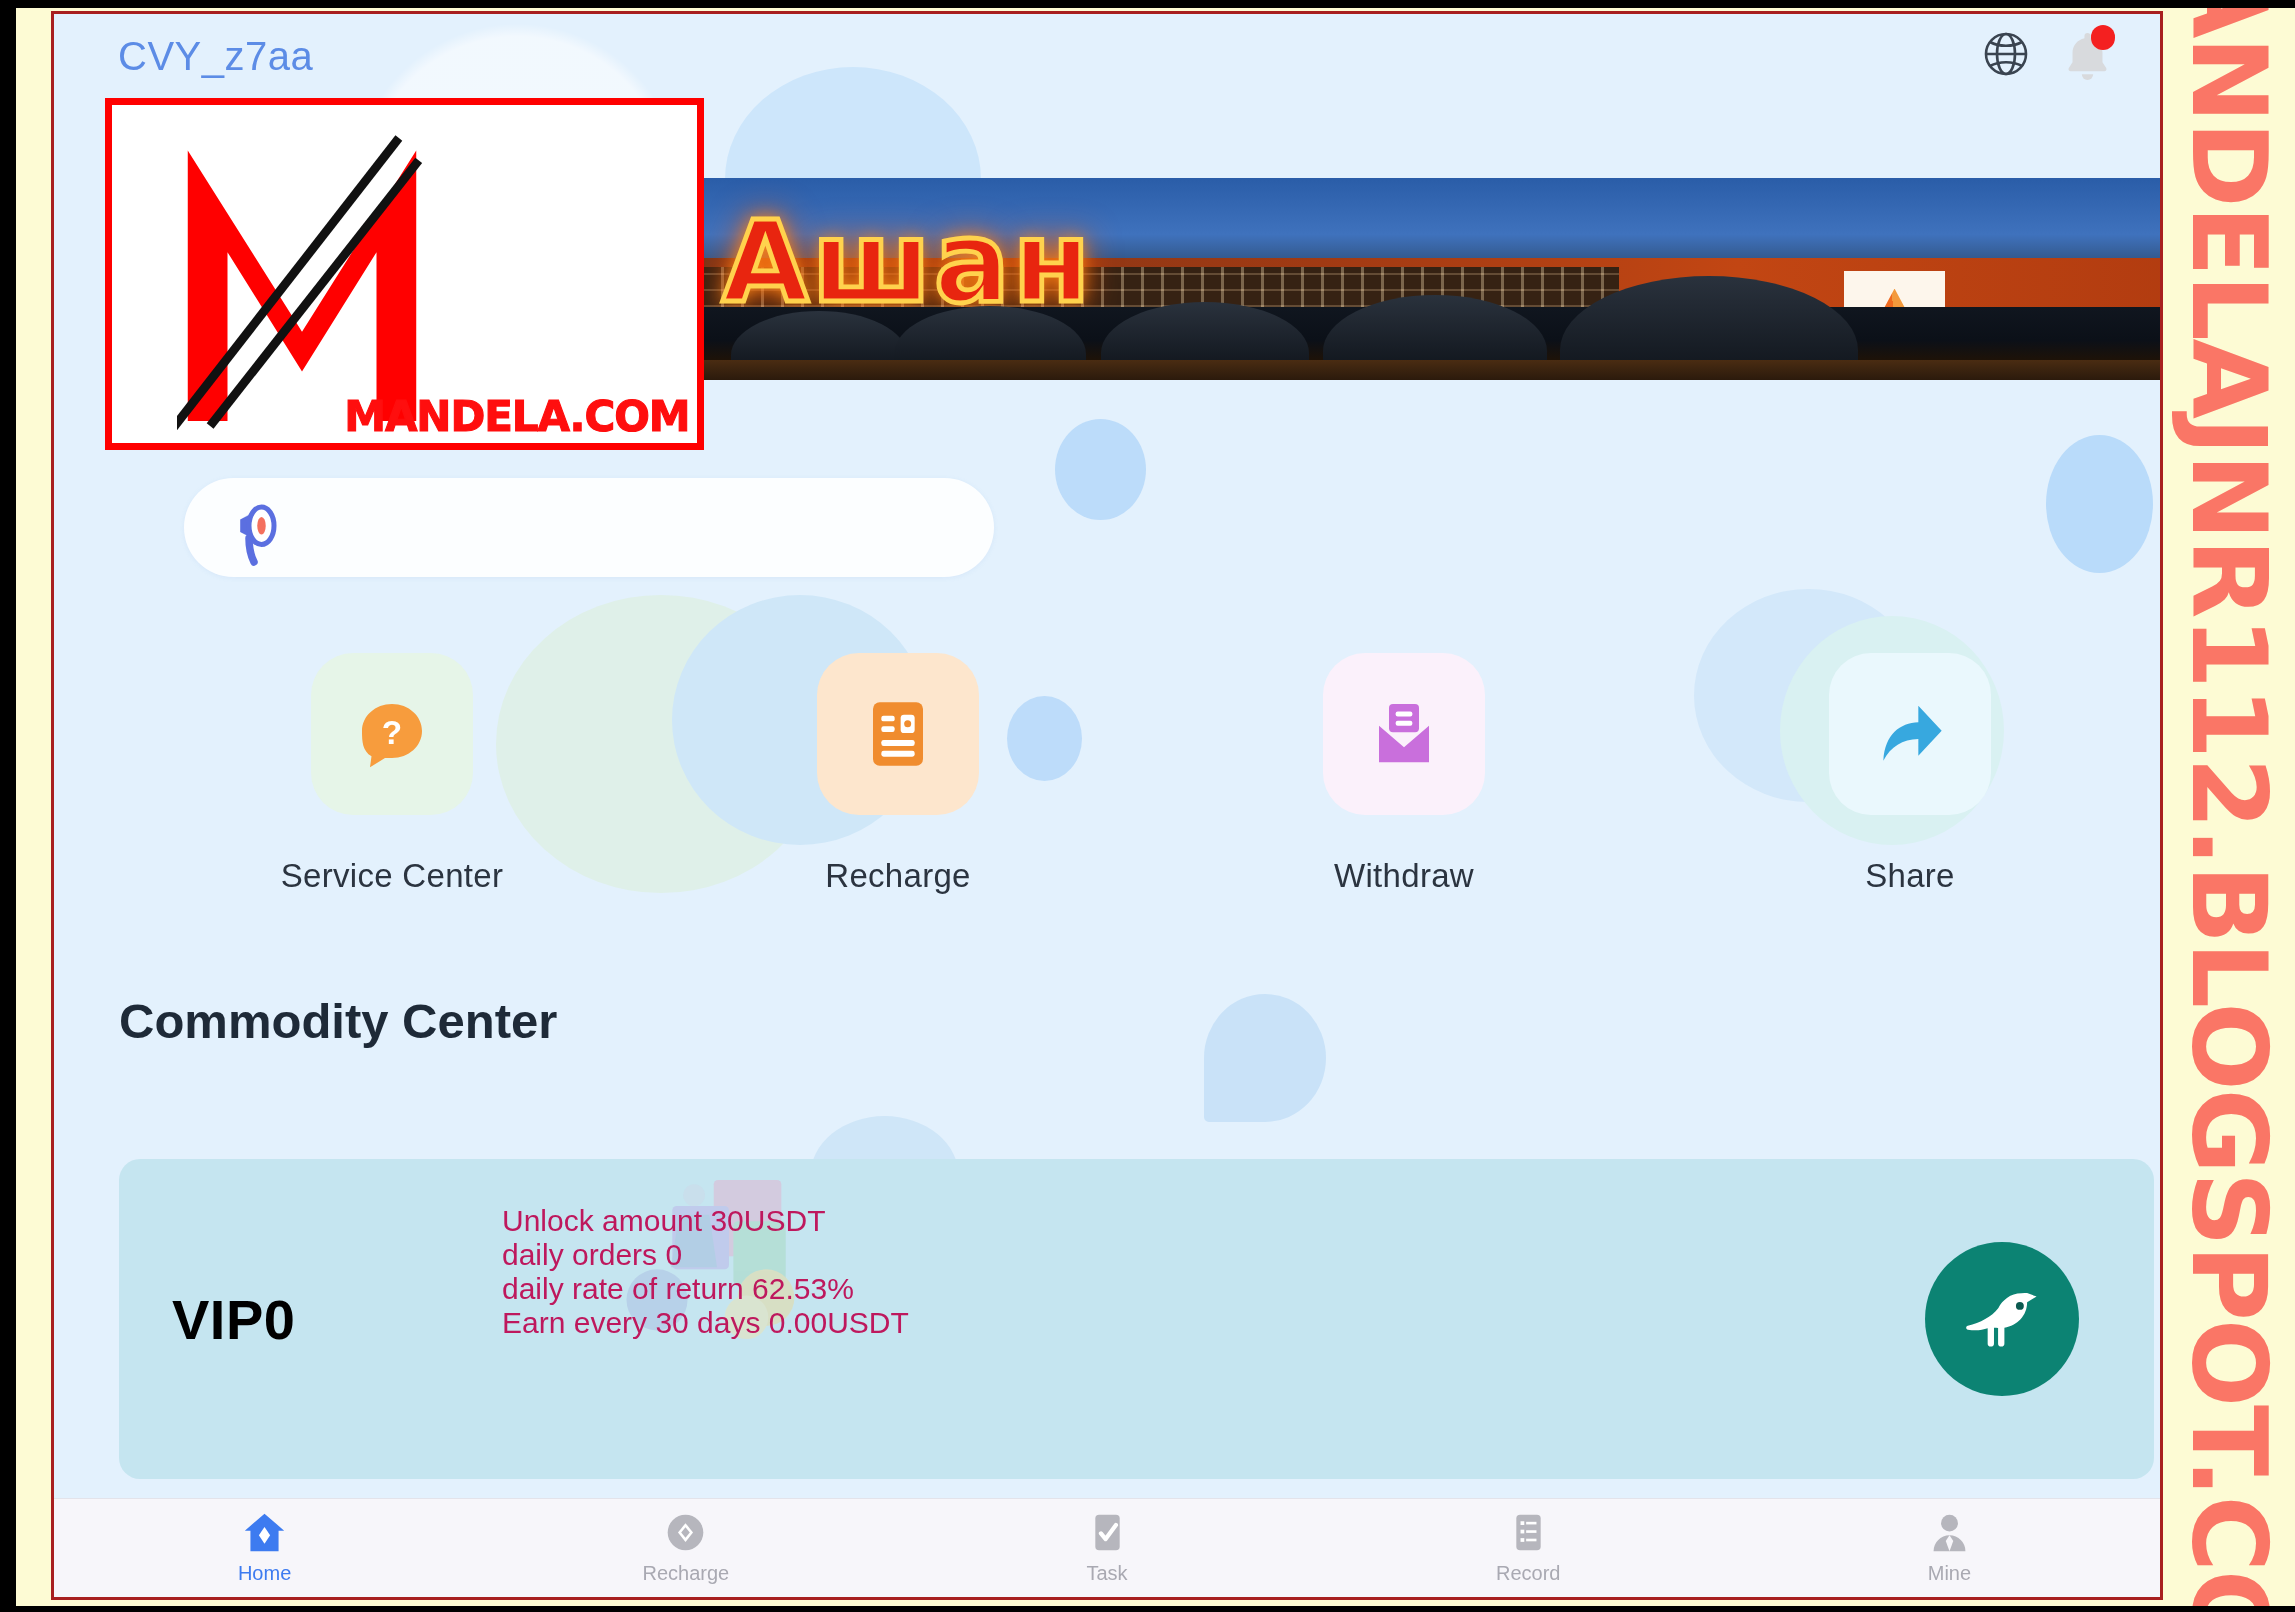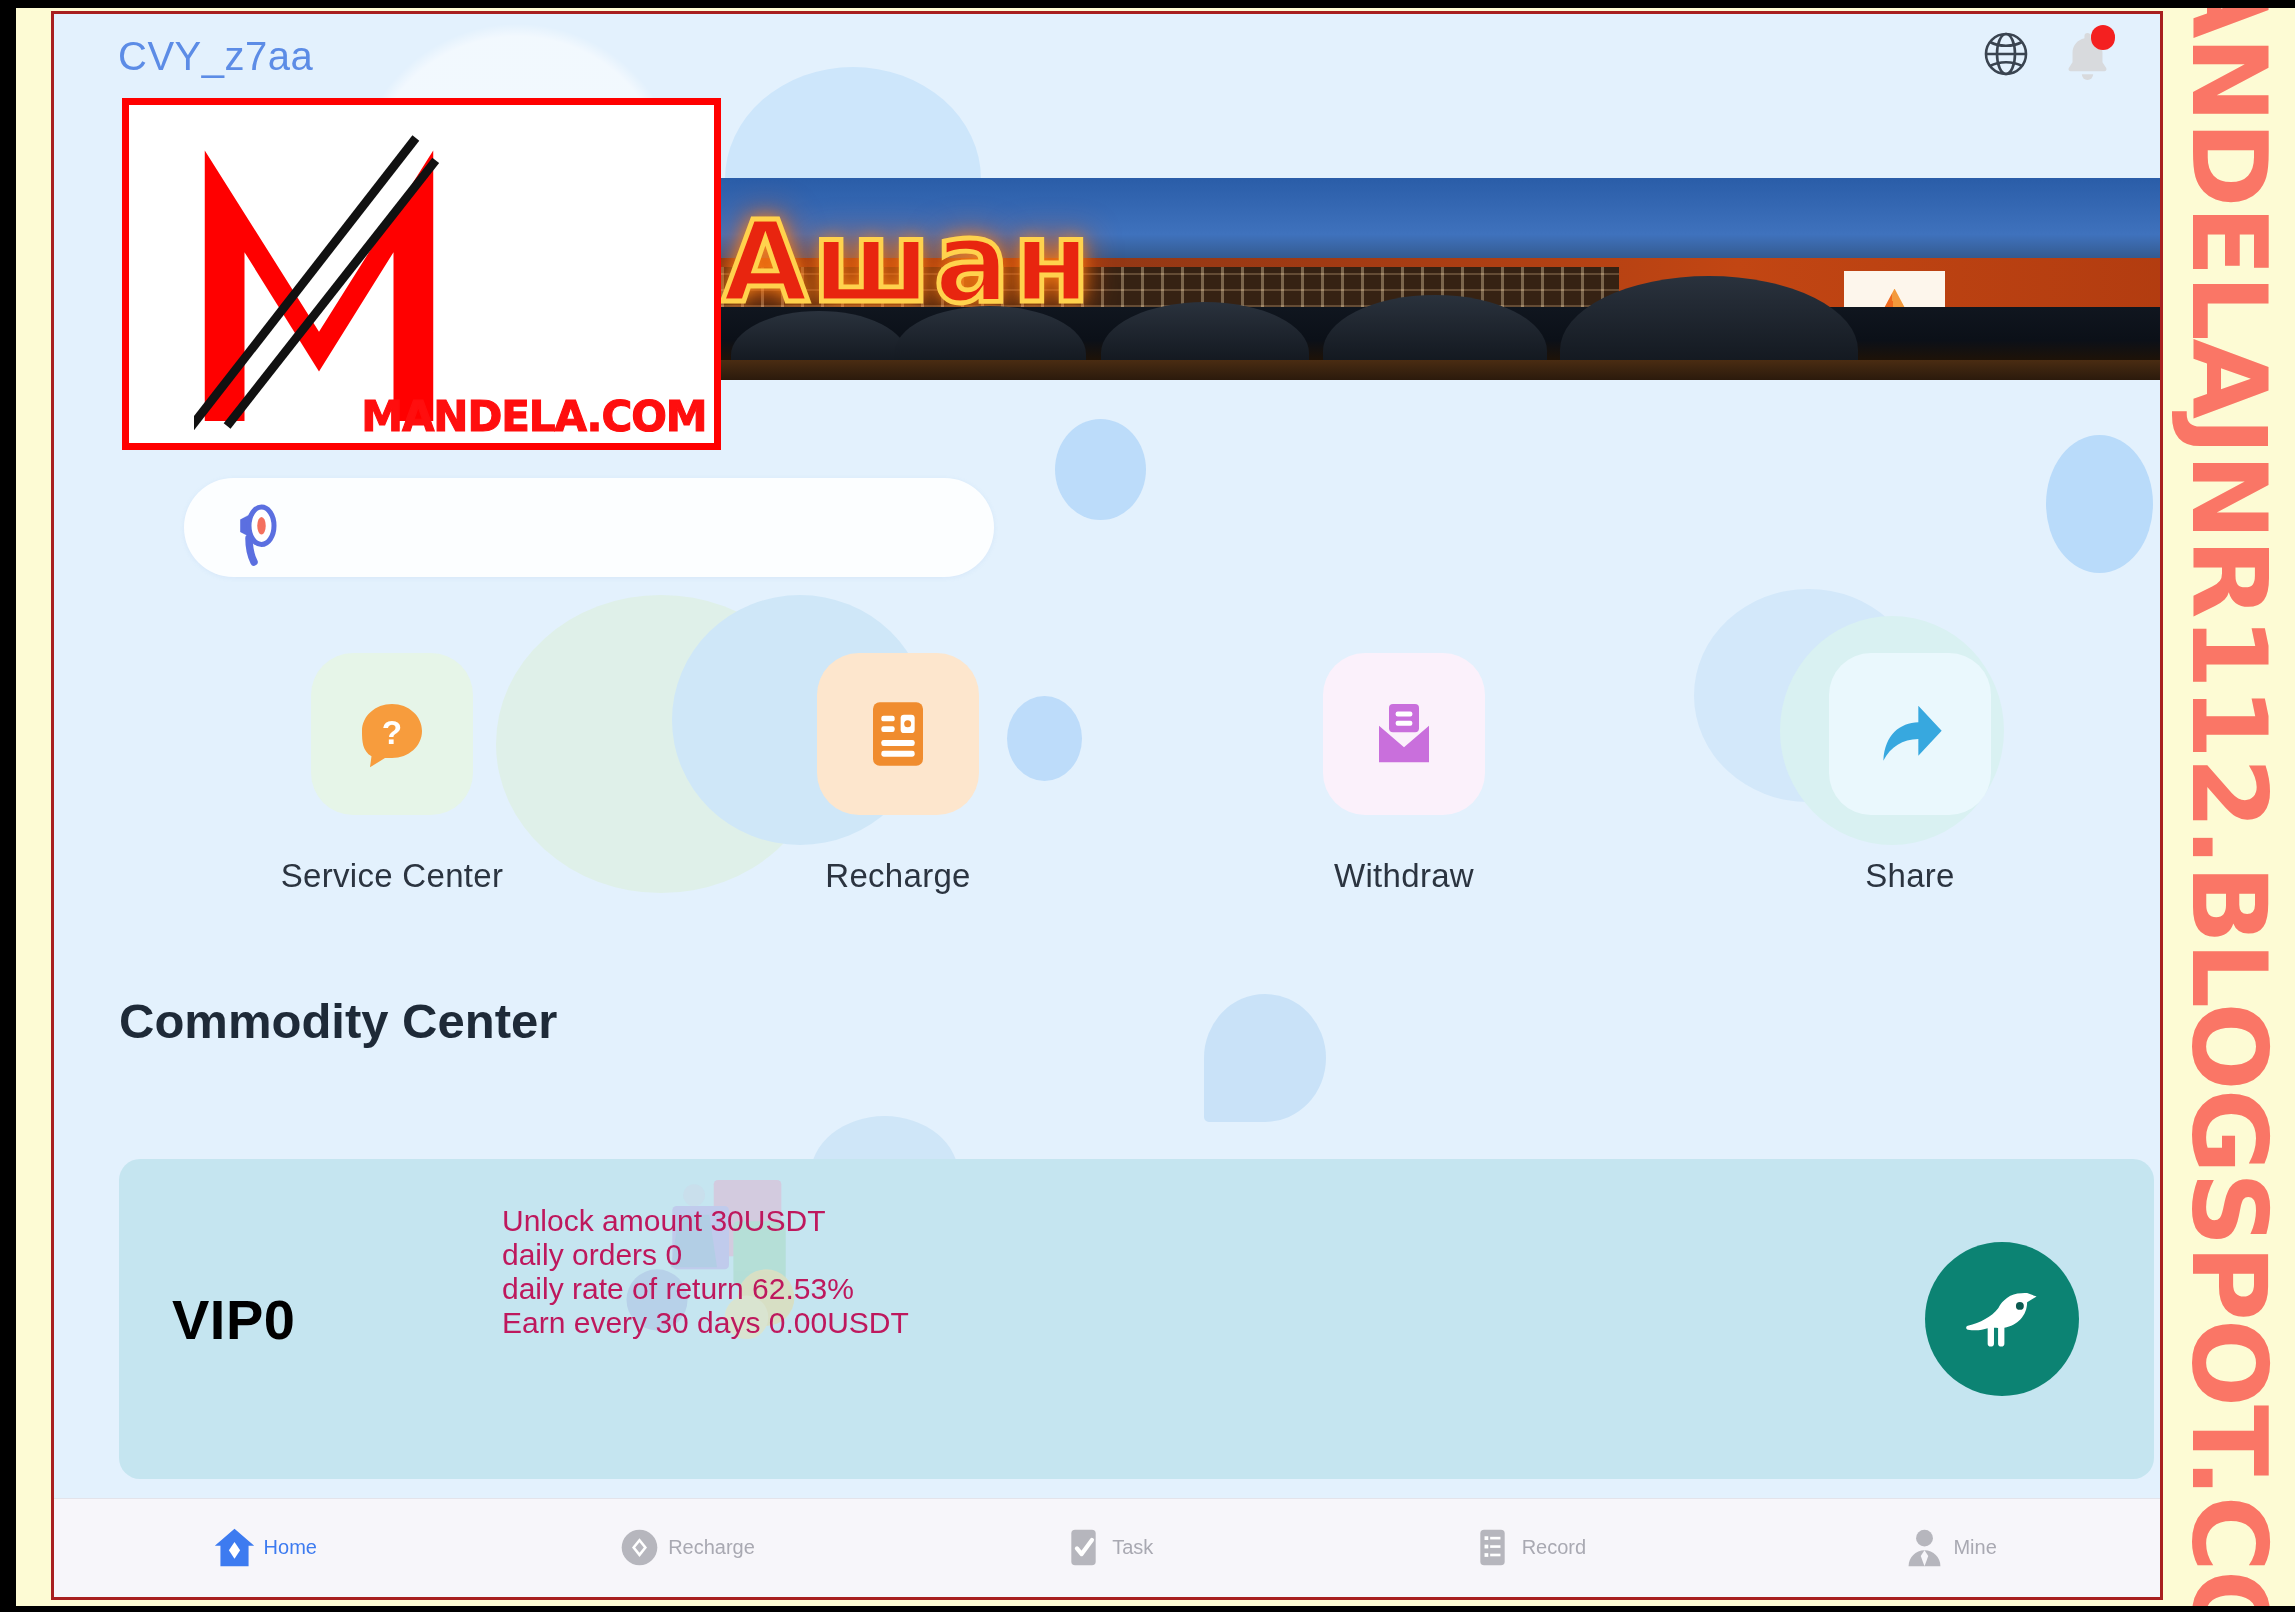--- a/index.html
+++ b/index.html
@@ -146,21 +146,21 @@
     border-radius: 52% 52% 10% 10% / 78% 78% 12% 12%;
   }
   .banner-ground {
     position: absolute; left: 0; bottom: 0; width: 100%; height: 10%;
     background: linear-gradient(#4a2c12, #2b1a0c);
   }
 
   
   .logo-card {
     position: absolute;
-    left: 68px; top: 84px;
+    left: 51px; top: 84px;
     width: 599px; height: 352px;
     background: #ffffff;
     border: 7.5px solid #ff0000;
     z-index: 7;
     overflow: hidden;
   }
   .logo-m {
     position: absolute; left: 65px; top: 28px;
     width: 250px; height: 298px;
   }
@@ -274,21 +274,21 @@
     position: absolute;
     left: 0; right: 0; bottom: 0;
     height: 99px;
     background: #f7f6fa;
     border-top: 1.1px solid #e3e3ea;
     display: flex;
     z-index: 8;
   }
   .nav-item {
     flex: 1 1 0;
-    display: flex; 
+    display: flex; flex-direction: column;
     align-items: center; justify-content: center;
     gap: 6.4px;
   }
   .nav-item svg { width: 45px; height: 45px; display: block; }
   .nav-label { font-size: 20px; color: #a9a9b2; }
   .nav-item.active .nav-label { color: #3d7bf0; }
 </style>
 </head>
 <body>
 

